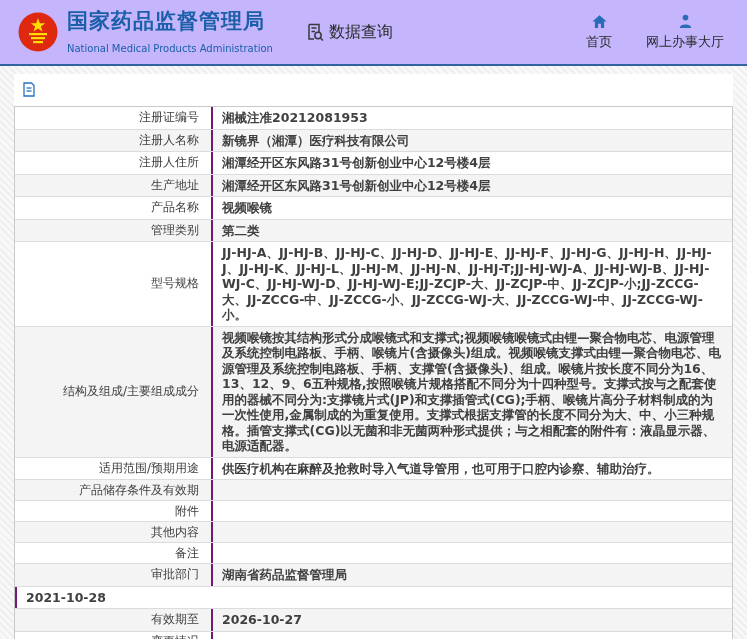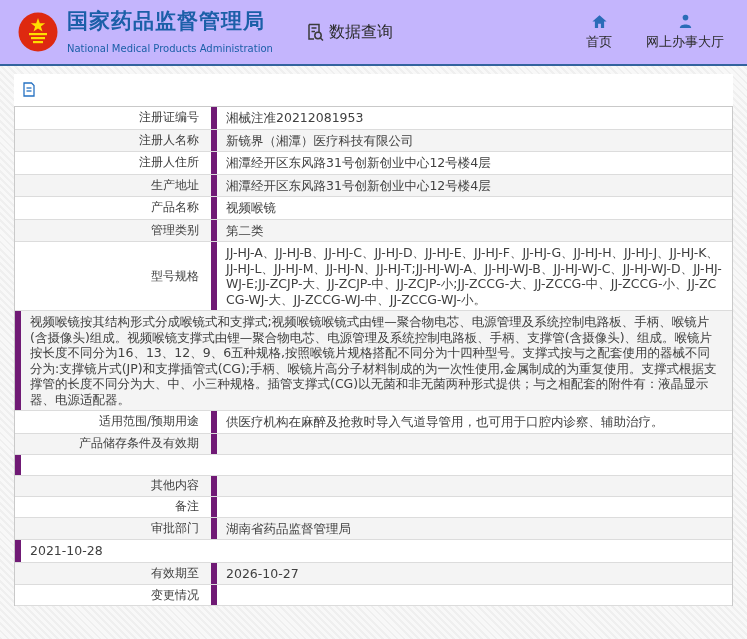--- a/index.html
+++ b/index.html
@@ -53,24 +53,24 @@
     min-height:21px; background:#fff;
   }
   .row:nth-child(even) { background:#f4f4f4; }
   .cell-label {
     flex:0 0 196px; width:196px;
     text-align:right; padding:2px 12px 2px 4px;
     font-size:12px; color:#404040; line-height:15px;
     display:flex; justify-content:flex-end; align-items:center;
   }
   .cell-value {
-    flex:1; border-left:6px solid #701a75;
+    flex:1; border-left:2px solid #701a75;
     padding:3px 10px 3px 9px; align-self:stretch;
     font-size:12.5px; color:#404040; line-height:15.5px;
-    display:flex; align-items:center;
+    display:flex; align-items:center;font-weight:bold;
   }
   .cell-value .val { word-break:break-all; }
 </style>
 </head>
 <body>
 
 <div class="header">
   <div class="logo">
     <svg class="emblem" viewBox="0 0 40 40">
       <circle cx="20" cy="20" r="19.5" fill="#de2910"></circle>
@@ -162,37 +162,39 @@
             <span class="val">第二类</span>
           </div>
       </div>
       <div class="row">
         <div class="cell-label">型号规格</div>
         <div class="cell-value">
             <span class="val">JJ-HJ-A、JJ-HJ-B、JJ-HJ-C、JJ-HJ-D、JJ-HJ-E、JJ-HJ-F、JJ-HJ-G、JJ-HJ-H、JJ-HJ-J、JJ-HJ-K、JJ-HJ-L、JJ-HJ-M、JJ-HJ-N、JJ-HJ-T;JJ-HJ-WJ-A、JJ-HJ-WJ-B、JJ-HJ-WJ-C、JJ-HJ-WJ-D、JJ-HJ-WJ-E;JJ-ZCJP-大、JJ-ZCJP-中、JJ-ZCJP-小;JJ-ZCCG-大、JJ-ZCCG-中、JJ-ZCCG-小、JJ-ZCCG-WJ-大、JJ-ZCCG-WJ-中、JJ-ZCCG-WJ-小。</span>
           </div>
       </div>
       <div class="row">
+        <div class="cell-label">结构及组成/主要组成成分</div>
         <div class="cell-value">
             <span class="val">视频喉镜按其结构形式分成喉镜式和支撑式;视频喉镜喉镜式由锂—聚合物电芯、电源管理及系统控制电路板、手柄、喉镜片(含摄像头)组成。视频喉镜支撑式由锂—聚合物电芯、电源管理及系统控制电路板、手柄、支撑管(含摄像头)、组成。喉镜片按长度不同分为16、13、12、9、6五种规格,按照喉镜片规格搭配不同分为十四种型号。支撑式按与之配套使用的器械不同分为:支撑镜片式(JP)和支撑插管式(CG);手柄、喉镜片高分子材料制成的为一次性使用,金属制成的为重复使用。支撑式根据支撑管的长度不同分为大、中、小三种规格。插管支撑式(CG)以无菌和非无菌两种形式提供；与之相配套的附件有：液晶显示器、电源适配器。</span>
           </div>
       </div>
       <div class="row">
         <div class="cell-label">适用范围/预期用途</div>
         <div class="cell-value">
             <span class="val">供医疗机构在麻醉及抢救时导入气道导管用，也可用于口腔内诊察、辅助治疗。</span>
           </div>
       </div>
       <div class="row">
         <div class="cell-label">产品储存条件及有效期</div>
         <div class="cell-value">
             <span class="val"></span>
           </div>
       </div>
       <div class="row">
+        <div class="cell-label">附件</div>
         <div class="cell-value">
             <span class="val"></span>
           </div>
       </div>
       <div class="row">
         <div class="cell-label">其他内容</div>
         <div class="cell-value">
             <span class="val"></span>
           </div>
       </div>

